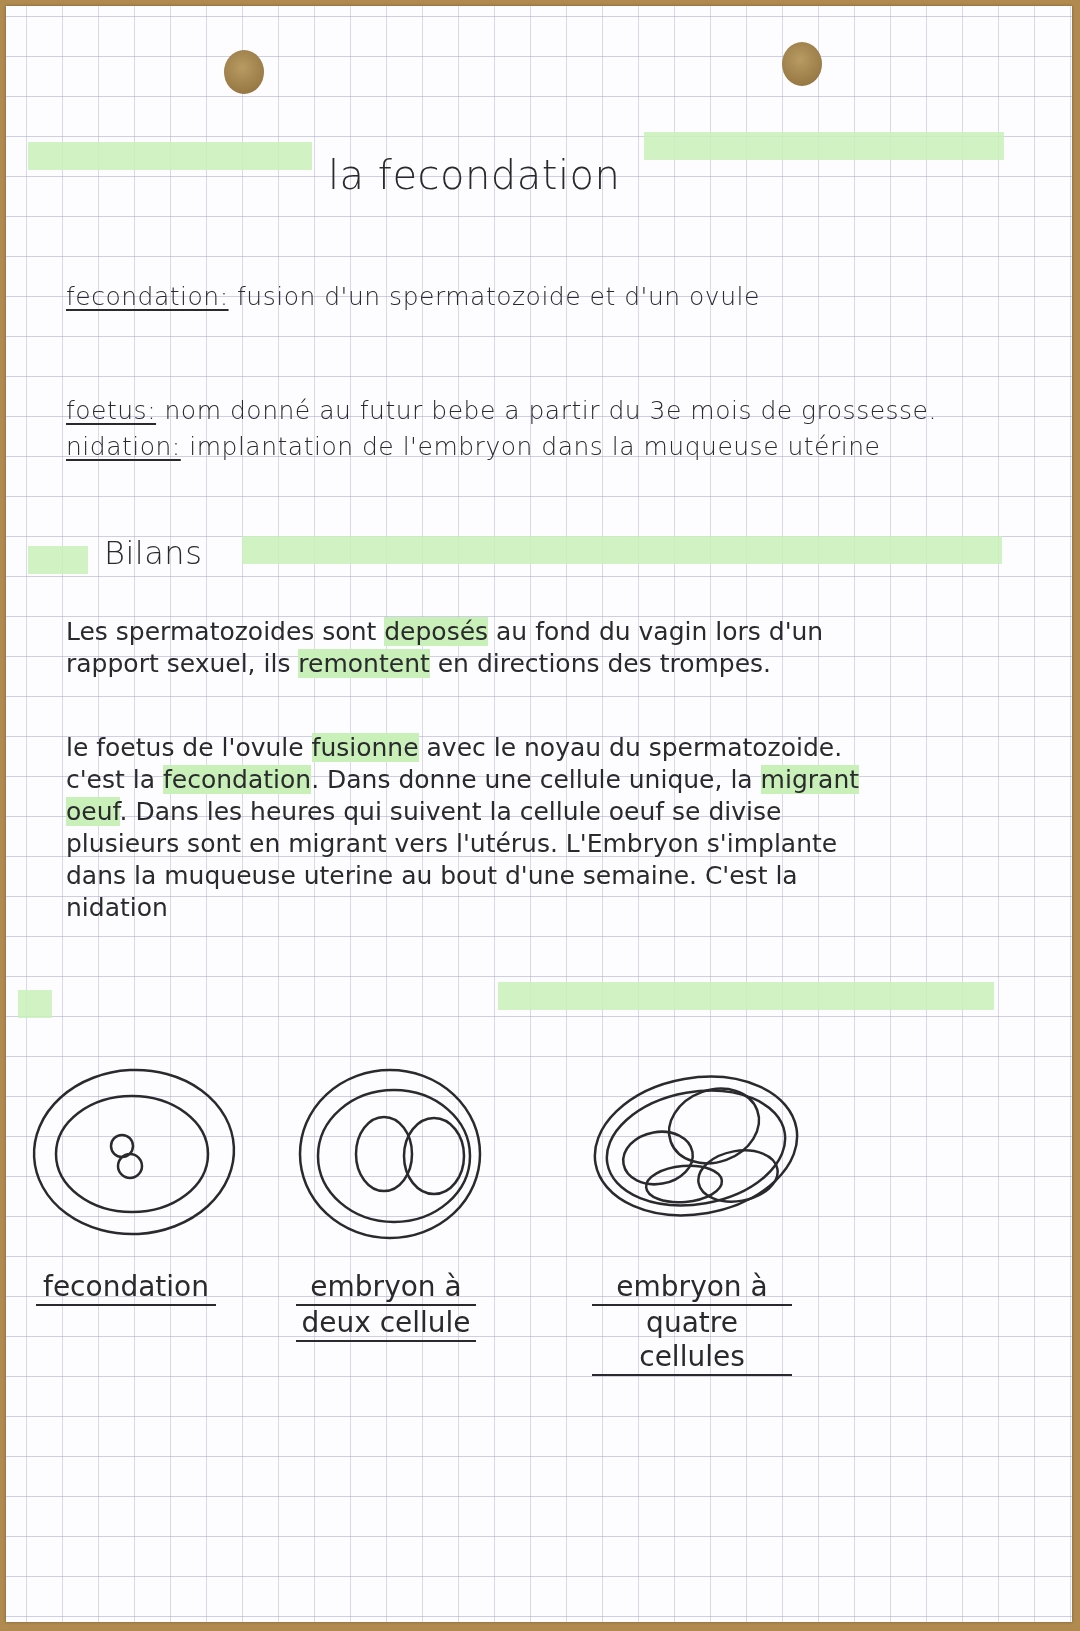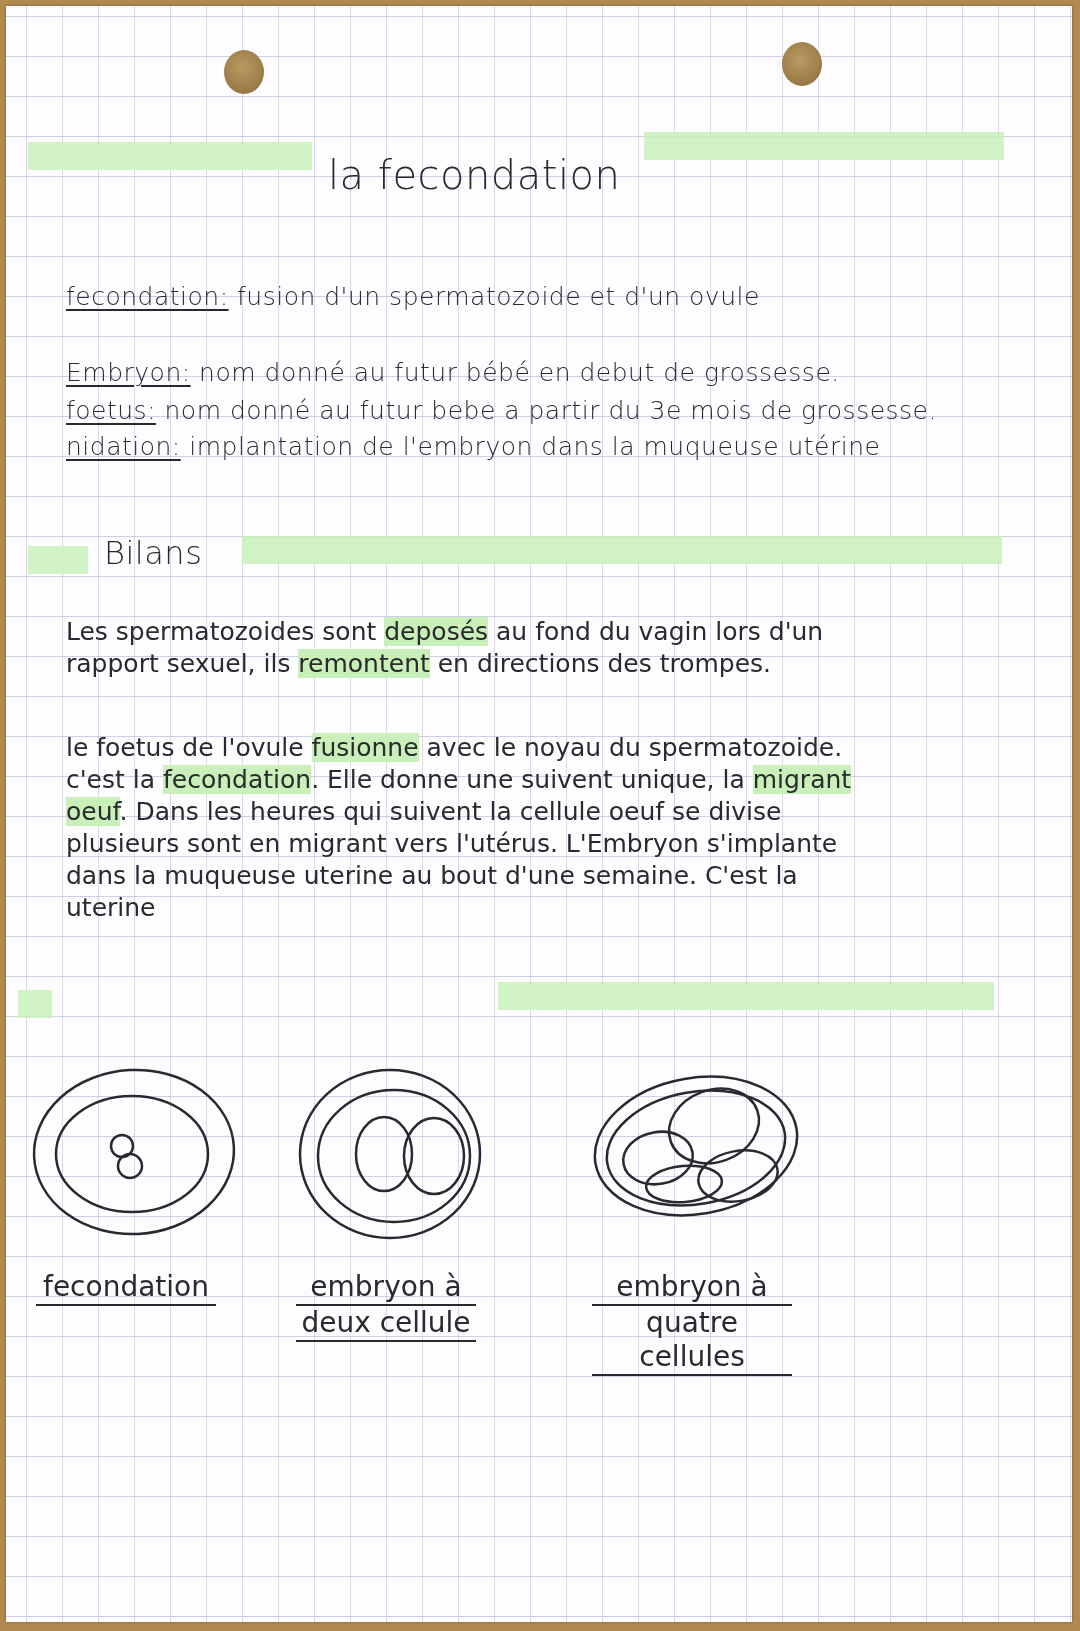--- a/index.html
+++ b/index.html
@@ -50,46 +50,43 @@
   <div class="hole" style="left:776px;top:36px;"></div>
 
   <div class="hl" style="left:22px;top:136px;width:284px;"></div>
   <div class="hl" style="left:638px;top:126px;width:360px;"></div>
   <div class="hw title" style="left:322px;top:122px;margin-top:24px;">la fecondation</div>
 
 
   <div class="hw txt" style="left:60px;top:274px;">
     <span class="term">fecondation:</span><span> fusion d'un spermatozoide et d'un ovule</span>
   </div>
-  <div class="hw txt" style="left:60px;top:350px;">
-    <span class="term">Embryon:</span><span> nom donné au futur bébé en debut de grossesse.</span>
-  </div>
   <div class="hw txt" style="left:60px;top:388px;">
     <span class="term">foetus:</span><span> nom donné au futur bebe a partir du 3e mois de grossesse.</span>
   </div>
   <div class="hw txt" style="left:60px;top:424px;">
     <span class="term">nidation:</span><span> implantation de l'embryon dans la muqueuse utérine</span>
   </div>
 
   <div class="hl" style="left:22px;top:540px;width:60px;"></div>
   <div class="hl" style="left:236px;top:530px;width:760px;"></div>
   <div class="hw h2" style="left:98px;top:528px;">Bilans</div>
 
   <div class="para" style="left:60px;top:610px;">
     <p><span>Les spermatozoides sont </span><span class="mark">deposés</span><span> au fond du vagin lors d'un</span></p>
     <p><span>rapport sexuel, ils </span><span class="mark">remontent</span><span> en directions des trompes.</span></p>
   </div>
 
   <div class="para" style="left:60px;top:726px;">
     <p><span>le foetus de l'ovule </span><span class="mark">fusionne</span><span> avec le noyau du spermatozoide.</span></p>
-    <p><span>c'est la </span><span class="mark">fecondation</span><span>. Elle donne une suivent unique, la </span><span class="mark">migrant</span></p>
+    <p><span>c'est la </span><span class="mark">fecondation</span><span>. Dans donne une cellule unique, la </span><span class="mark">migrant</span></p>
     <p><span class="mark">oeuf</span><span>. Dans les heures qui suivent la cellule oeuf se divise</span></p>
     <p>plusieurs sont en migrant vers l'utérus. L'Embryon s'implante</p>
     <p>dans la muqueuse uterine au bout d'une semaine. C'est la</p>
-    <p>uterine</p>
+    <p>nidation</p>
   </div>
 
   <div class="hl" style="left:12px;top:984px;width:34px;"></div>
   <div class="hl" style="left:492px;top:976px;width:496px;"></div>
 
   <svg class="diagram" width="1066" height="1616">
     <g fill="none" stroke="#2a2a2e" stroke-width="2.5">
 
       <g>
         <ellipse cx="128" cy="1146" rx="100" ry="82" transform="rotate(-3 128 1146)"></ellipse>

